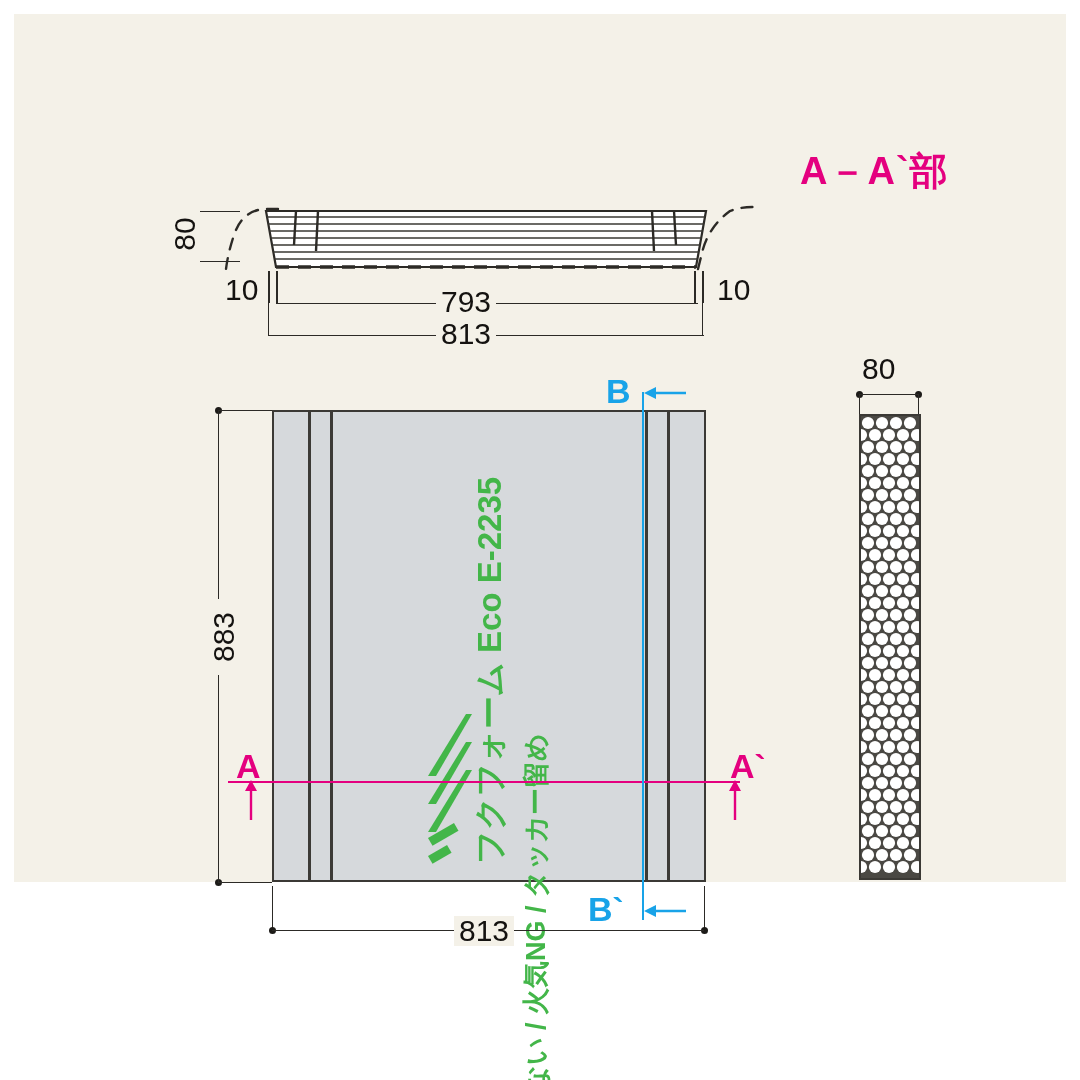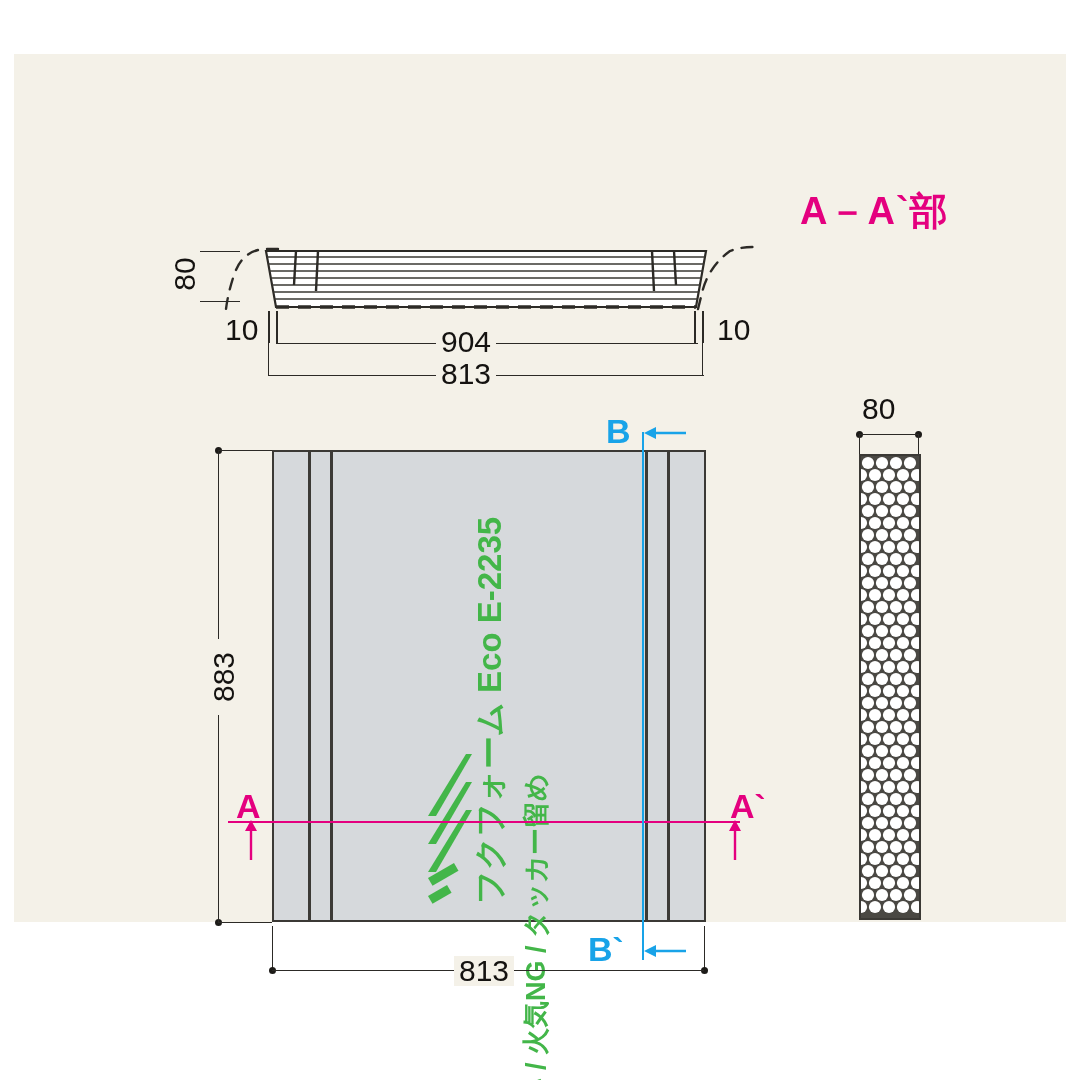--- a/index.html
+++ b/index.html
@@ -1,18 +1,18 @@
 <!DOCTYPE html>
 <html><head>
 <meta charset="utf-8">
 <style>
   html,body{margin:0;padding:0;background:#ffffff;}
   body{width:1080px;height:1080px;font-family:"Liberation Sans","DejaVu Sans",sans-serif;}
   #canvas{position:relative;width:1080px;height:1080px;background:#ffffff;overflow:hidden;}
-  #sheet{position:absolute;left:14px;top:14px;width:1052px;height:868px;background:#f4f1e8;margin-top:40px;}
+  #sheet{position:absolute;left:14px;top:14px;width:1052px;height:868px;background:#f4f1e8;}
 
   .abs{position:absolute;}
 
   
   .sect-title{font-size:38px;font-weight:700;letter-spacing:1px;white-space:nowrap;}
   #title-aa{left:786px;top:132px;color:#e4007f;}
   #title-bb{left:786px;top:270px;color:#18a3e8;}
 
   
   #aa-view{left:150px;top:175px;width:620px;height:160px;}
@@ -101,21 +101,21 @@
 
       <div class="dimlbl" style="left:56px;top:86px;">10</div>
       <div class="dimvert" style="left:104px;top:82px;height:32px;width:2px;"></div>
       <div class="dimvert" style="left:112px;top:82px;height:32px;width:2px;"></div>
 
       <div class="dimvert" style="left:530px;top:82px;height:32px;width:2px;"></div>
       <div class="dimvert" style="left:538px;top:82px;height:32px;width:2px;"></div>
       <div class="dimlbl" style="left:548px;top:86px;">10</div>
 
       <div class="dimline" style="left:112px;top:114px;width:422px;"></div>
-      <div class="dimlbl" style="left:272px;top:98px;">904</div>
+      <div class="dimlbl" style="left:272px;top:98px;">793</div>
 
       <div class="dimvert" style="left:104px;top:114px;height:32px;"></div>
       <div class="dimvert" style="left:538px;top:114px;height:32px;"></div>
       <div class="dimline" style="left:104px;top:146px;width:436px;"></div>
       <div class="dimlbl" style="left:272px;top:130px;">813</div>
     </div>
 
     <div class="abs" id="plan">
       <div class="plan-rule" style="left:34px;"></div>
       <div class="plan-rule" style="left:56px;"></div>

